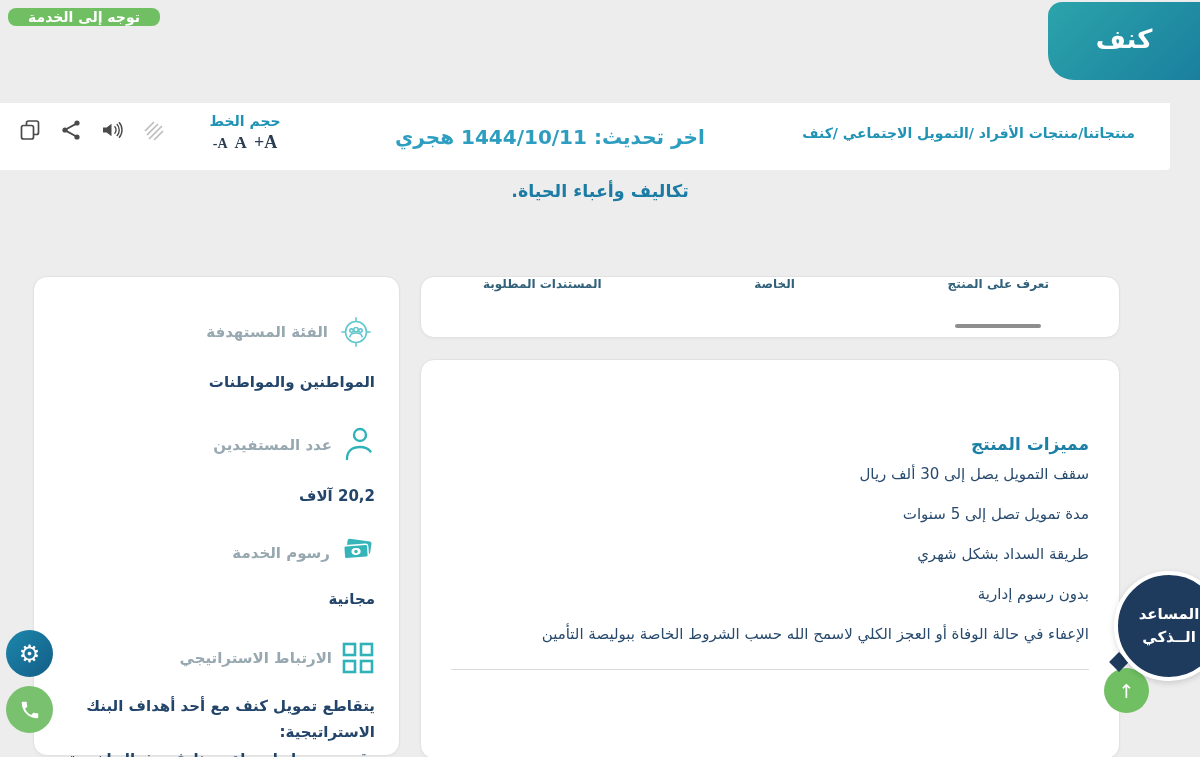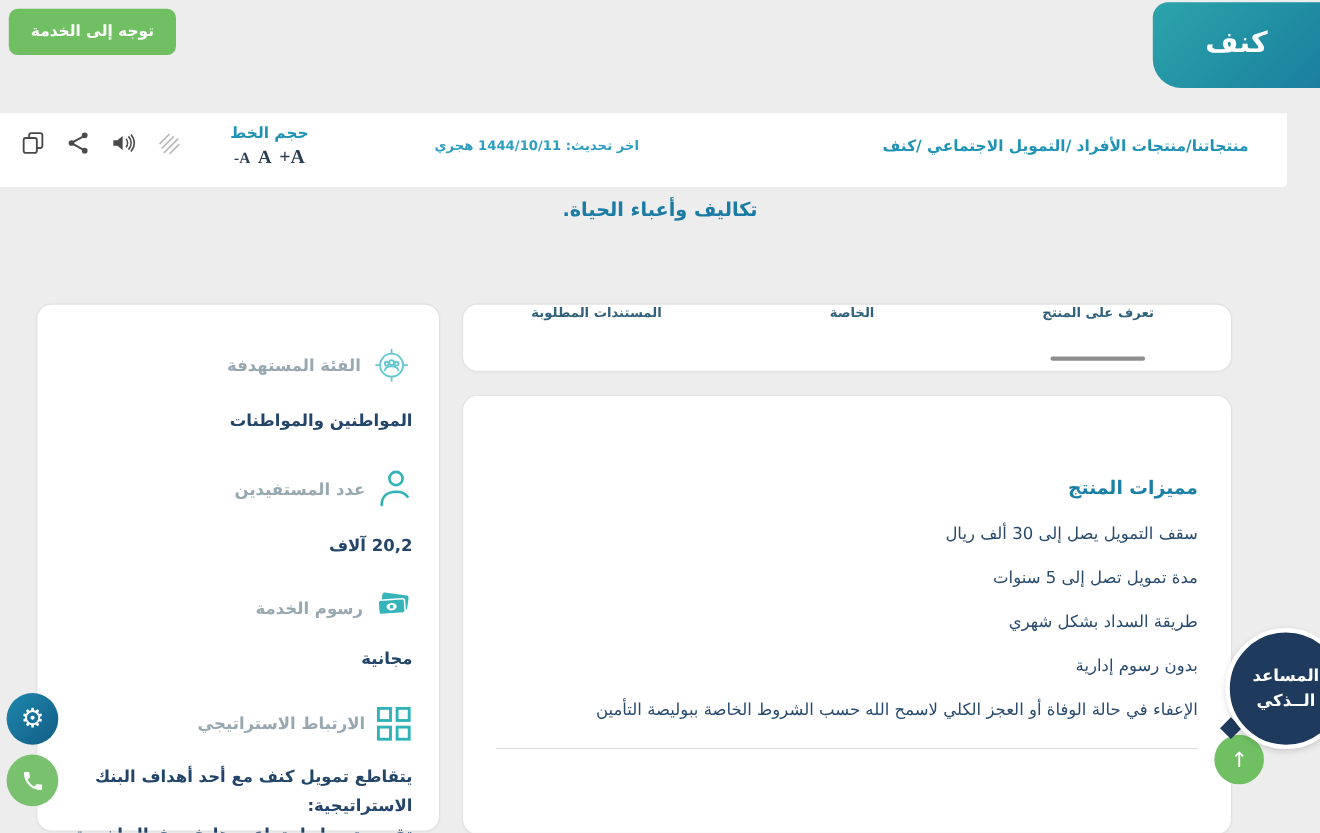--- a/index.html
+++ b/index.html
@@ -10,21 +10,21 @@
     direction:rtl;
     position:relative;
   }
 
   
   .top-strip { position:relative; height:100px; }
   .service-btn {
     position:absolute; left:8px; top:8px;
     background:#71bf63; color:#fff;
     border:none; border-radius:8px;
-    padding:13px 20px; font-size:14px; font-weight:bold;
+    padding:1px 20px; font-size:14px; font-weight:bold;
     cursor:pointer; font-family:inherit;
   }
   .product-badge {
     position:absolute; right:0; top:2px;
     width:152px; height:78px;
     background:linear-gradient(135deg,#2ba4ab 0%,#1a7f9e 100%);
     border-radius:14px 0 0 26px;
     color:#fff; font-size:26px; font-weight:bold;
     display:flex; align-items:center; justify-content:center;
     padding-bottom:4px;
@@ -34,21 +34,21 @@
   .toolbar {
     position:absolute; top:103px; left:0; width:1170px; height:67px;
     background:#fff; border-radius:0 0 4px 0;
   }
   .breadcrumb {
     position:absolute; right:35px; top:22px;
     color:#2093b5; font-size:14px; font-weight:bold;
   }
   .last-update {
     position:absolute; left:395px; top:22px;
-    color:#2e9ec0; font-size:12px; font-weight:bold;
+    color:#2e9ec0; font-size:20px; font-weight:bold;
   }
   .font-size-box {
     position:absolute; left:200px; top:10px; width:90px; text-align:center;
   }
   .font-size-box .fs-label { color:#2093b5; font-size:14px; font-weight:bold; display:block; }
   .fs-controls {
     direction:ltr; display:flex; gap:7px; justify-content:center; align-items:baseline;
     font-family:"Liberation Serif","DejaVu Serif",serif; color:#2b3e51; font-weight:bold;
     margin-top:3px;
   }
@@ -95,21 +95,21 @@
     width:86px; height:4px; background:#8e8e8e; border-radius:2px;
     display:none;
   }
   .tab.active .tab-underline { display:block; }
 
   .content-card {
     margin-top:21px; height:400px;
     padding:74px 30px 0 30px;
     border-radius:14px;
   }
-  .content-heading { color:#1c80a6; font-size:17px; font-weight:bold; margin-bottom:22px; }
+  .content-heading { color:#1c80a6; font-size:17px; font-weight:bold; margin-bottom:11px; }
   .feature { color:#274a6d; font-size:15px; margin-bottom:22px; }
   .content-divider { border-top:1px solid #dcdcdc; margin-top:26px; }
 
   
   .sidebar-card {
     width:367px; height:480px;
     padding:36px 24px 0 20px;
   }
   .sb-item { margin-bottom:29px; }
   .sb-head { display:flex; align-items:center; gap:9px; }

